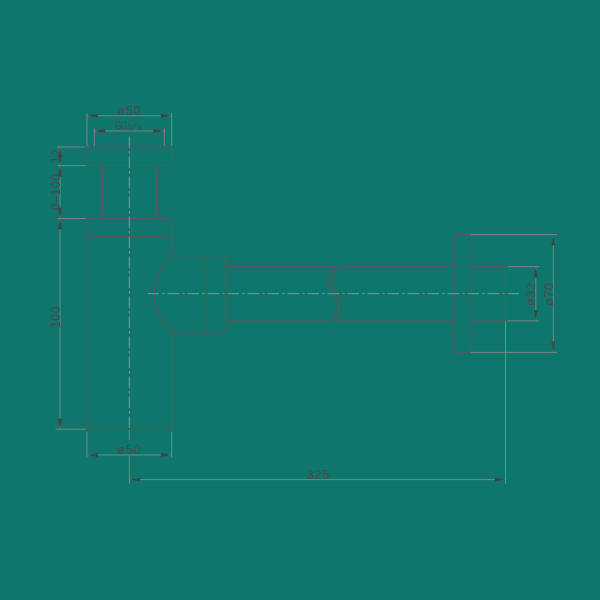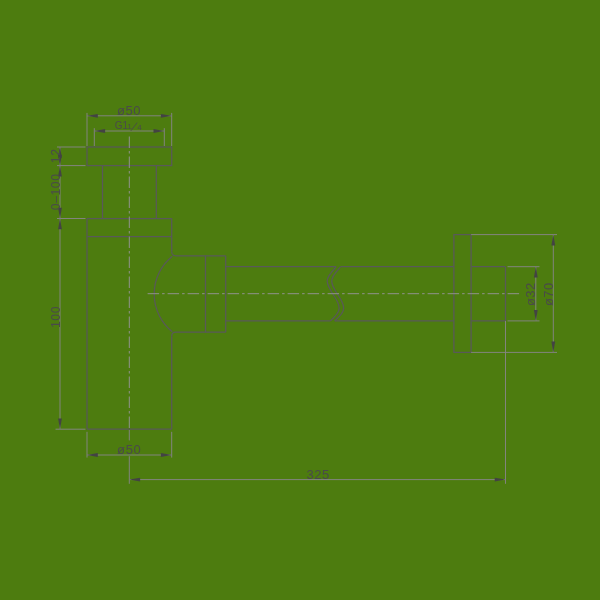--- a/index.html
+++ b/index.html
@@ -1,16 +1,16 @@
 <!DOCTYPE html>
 <html><head>
 <meta charset="utf-8">
 <style>
   html,body{margin:0;padding:0;background:#ffffff;}
-  .wrap{width:600px;height:600px;position:relative;background:#4d7c0f;}
+  .wrap{width:600px;height:600px;position:relative;background:#0f766e;}
   svg{display:block;}
   text{font-family:"Liberation Sans", sans-serif; fill:#4a4a4a;}
 </style>
 </head>
 <body>
 <div class="wrap">
 <svg width="600" height="600" viewBox="0 0 600 600">
   <g fill="none" stroke="#595959" stroke-width="1.25">
 
     <rect x="87" y="147" width="84.7" height="18.6"></rect>

